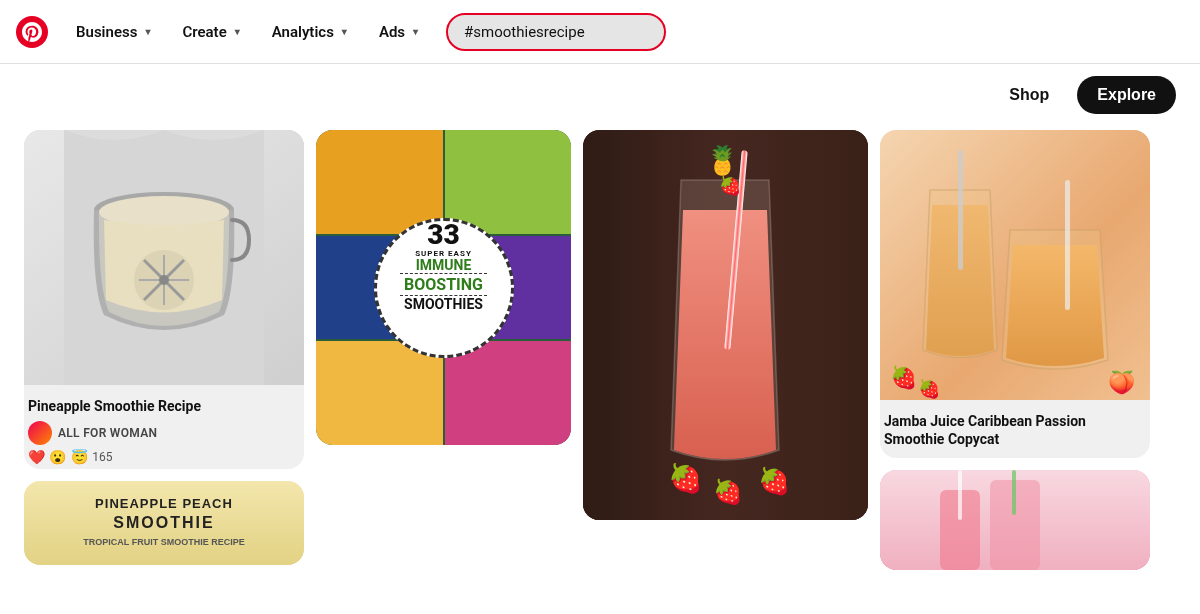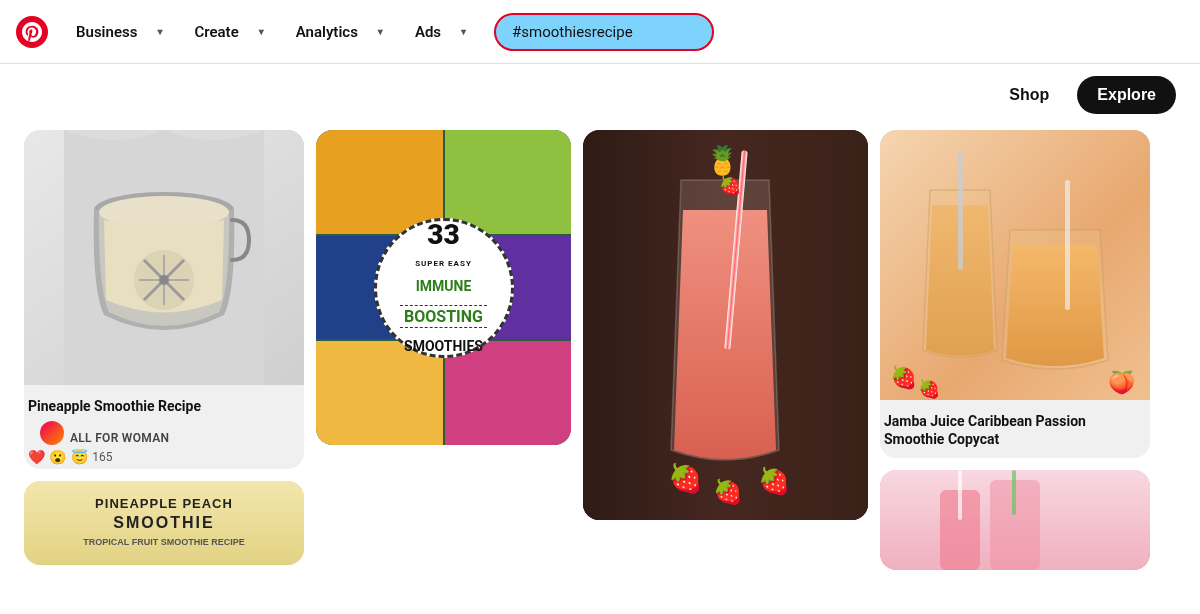--- a/index.html
+++ b/index.html
@@ -17,21 +17,21 @@
     }
     .logo {
       width: 32px;
       height: 32px;
       margin-right: 8px;
       flex-shrink: 0;
     }
     .nav-item {
       display: flex;
       align-items: center;
-      gap: 20px;
+      gap: 8px;
       padding: 8px 12px;
       font-size: 15px;
       font-weight: 600;
       color: #111;
       cursor: pointer;
       border-radius: 24px;
       white-space: nowrap;
     }
     .chevron {
       font-size: 10px;
@@ -40,21 +40,21 @@
     .search-box {
       display: flex;
       align-items: center;
       border: 2px solid #e60023;
       border-radius: 24px;
       padding: 8px 16px;
       font-size: 15px;
       color: #111;
       min-width: 220px;
       margin-left: 8px;
-      background: #7dd3fc;
+      background: #e5e5e5;
     }
 
     
     .tabs-row {
       display: flex;
       justify-content: flex-end;
       align-items: center;
       padding: 12px 24px;
       gap: 8px;
       background: #fff;
@@ -105,24 +105,23 @@
     .pin-title {
       font-size: 14px;
       font-weight: 700;
       color: #111;
       line-height: 1.3;
       margin-bottom: 6px;
     }
 
     .pin-author-row {
       display: flex;
-      align-items: flex-end;
+      align-items: center;
       gap: 6px;
       margin-bottom: 4px;
-      margin-left: 12px;
     }
 
     .author-avatar {
       width: 24px;
       height: 24px;
       border-radius: 50%;
       background: linear-gradient(135deg, #e05, #f80);
       flex-shrink: 0;
     }
 
@@ -188,21 +187,21 @@
       top: 50%;
       left: 50%;
       transform: translate(-50%, -50%);
       background: #fff;
       border-radius: 50%;
       width: 140px;
       height: 140px;
       display: flex;
       flex-direction: column;
       align-items: center;
-      justify-content: space-between;
+      justify-content: flex-start;
       text-align: center;
       border: 3px dashed #333;
       z-index: 10;
     }
 
     .collage-overlay .num {
       font-size: 28px;
       font-weight: 900;
       color: #111;
       line-height: 1;

